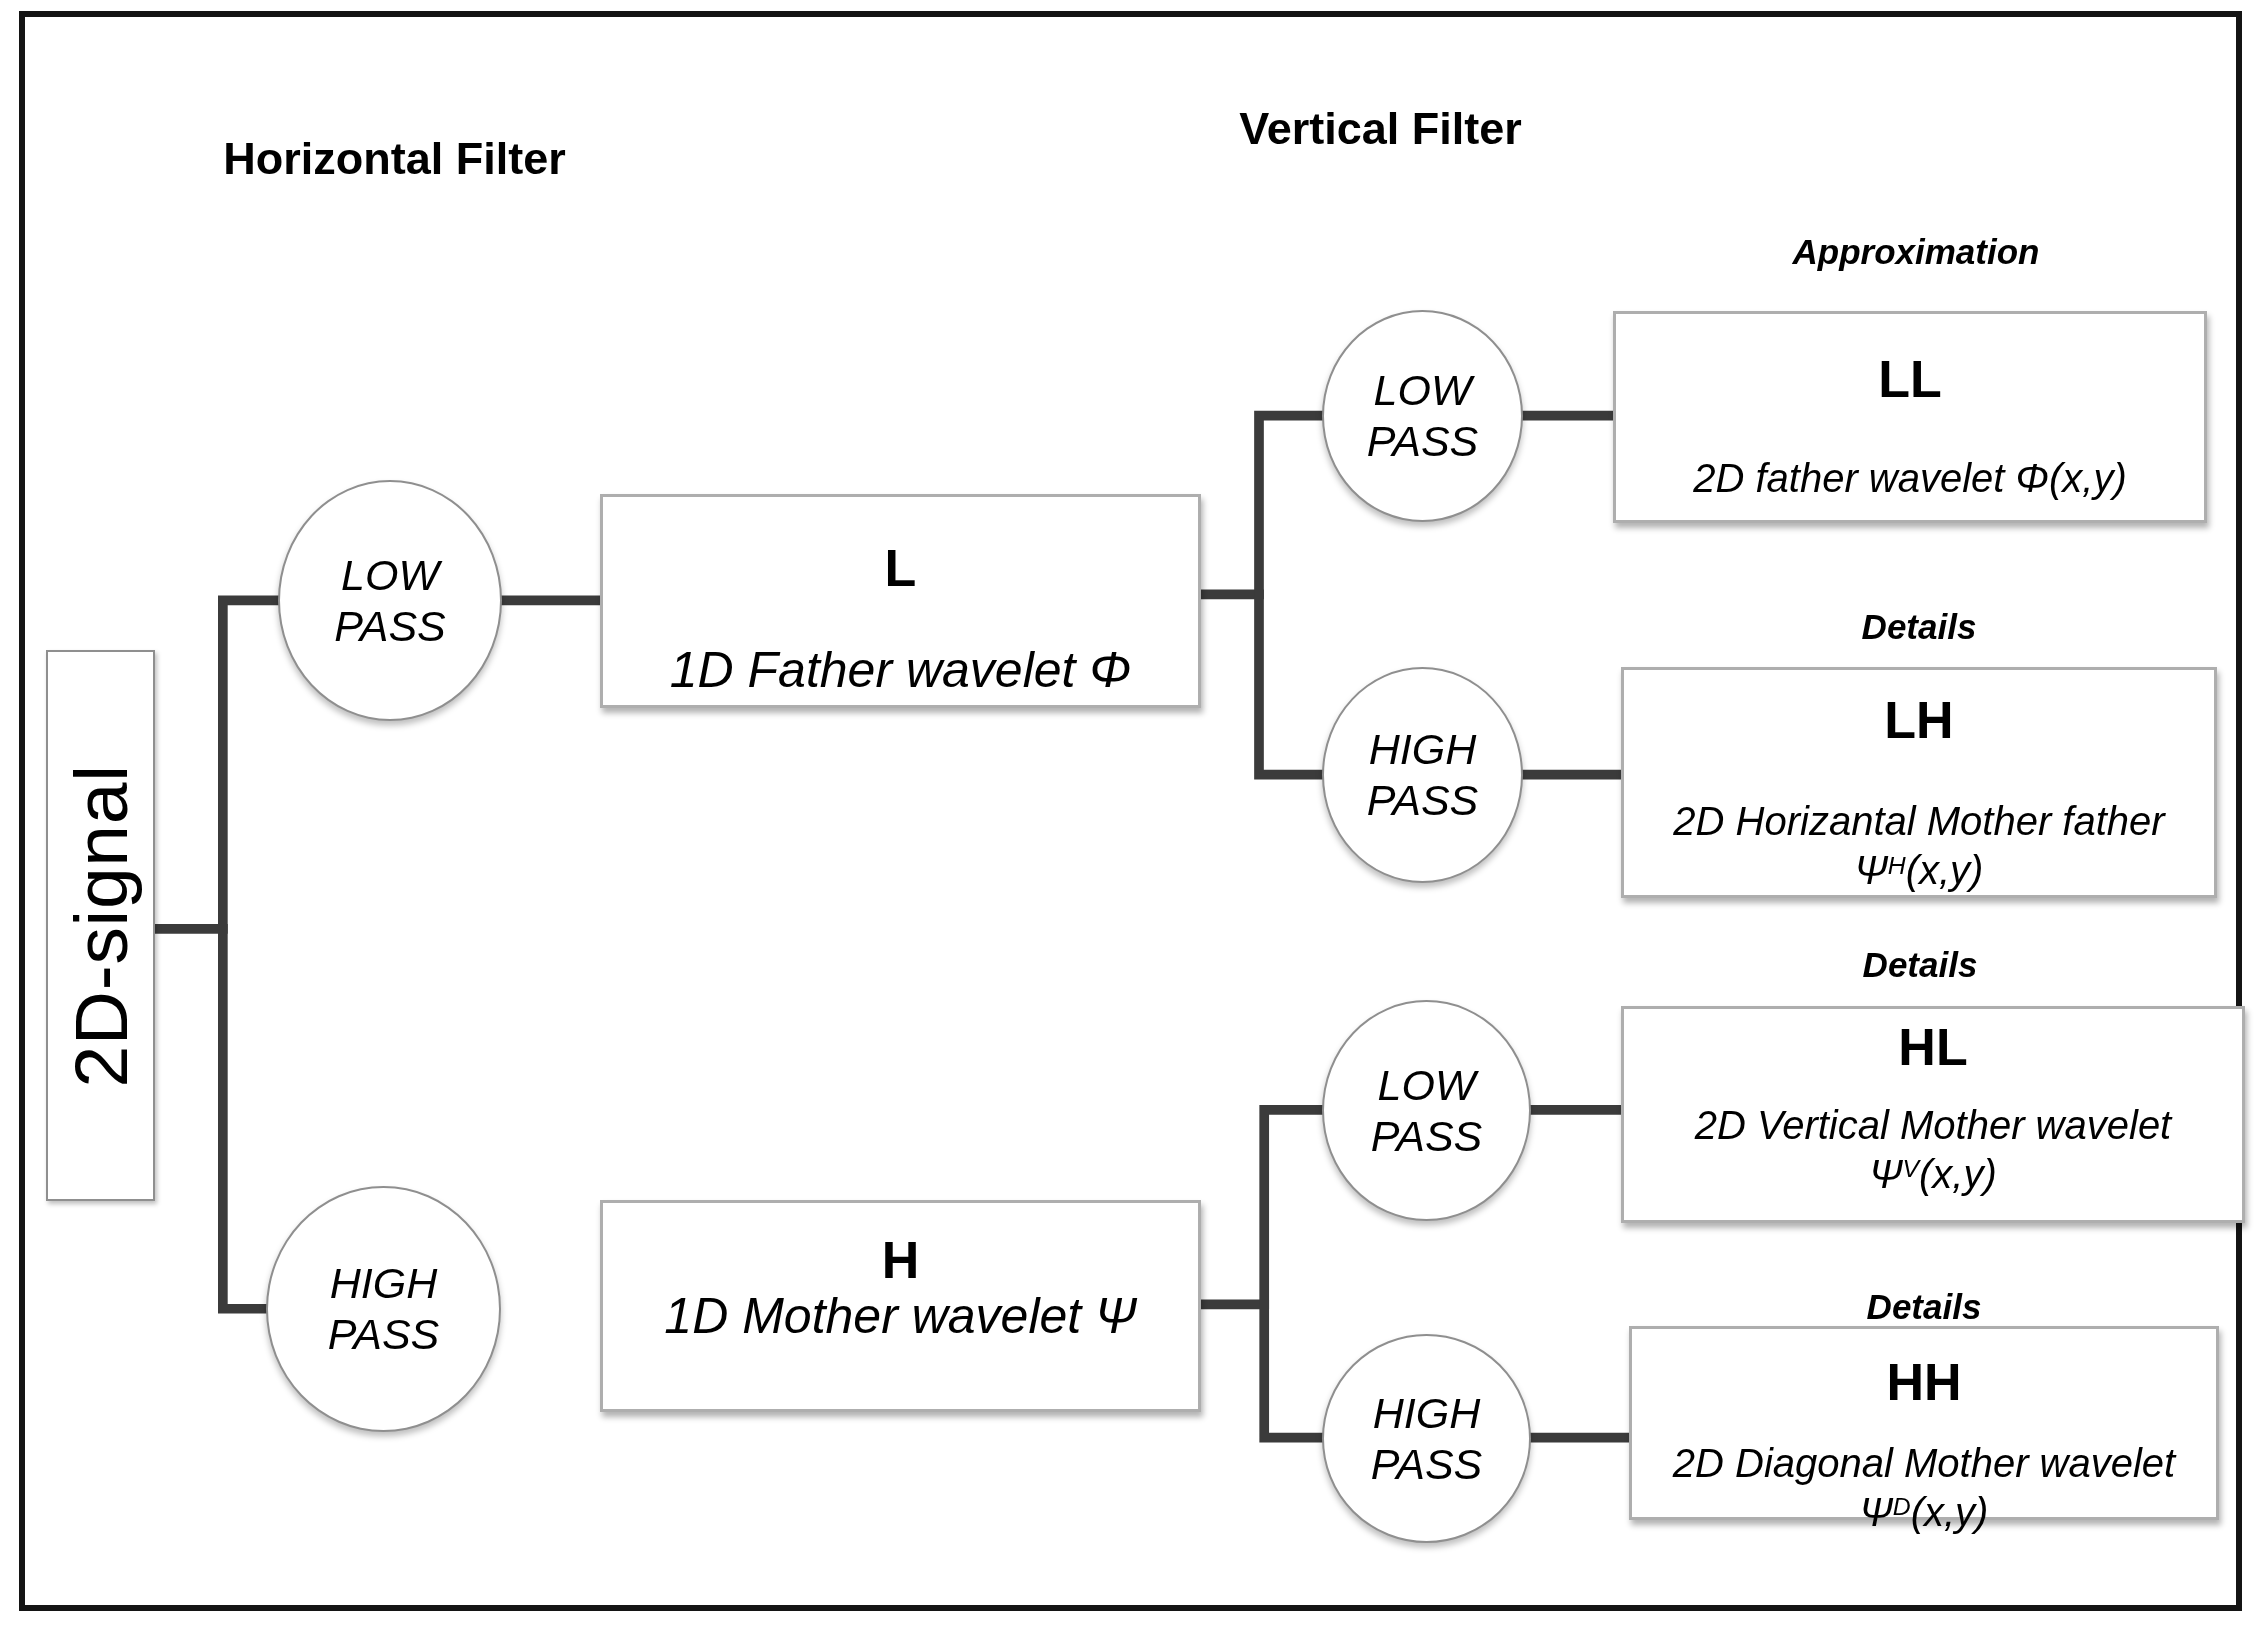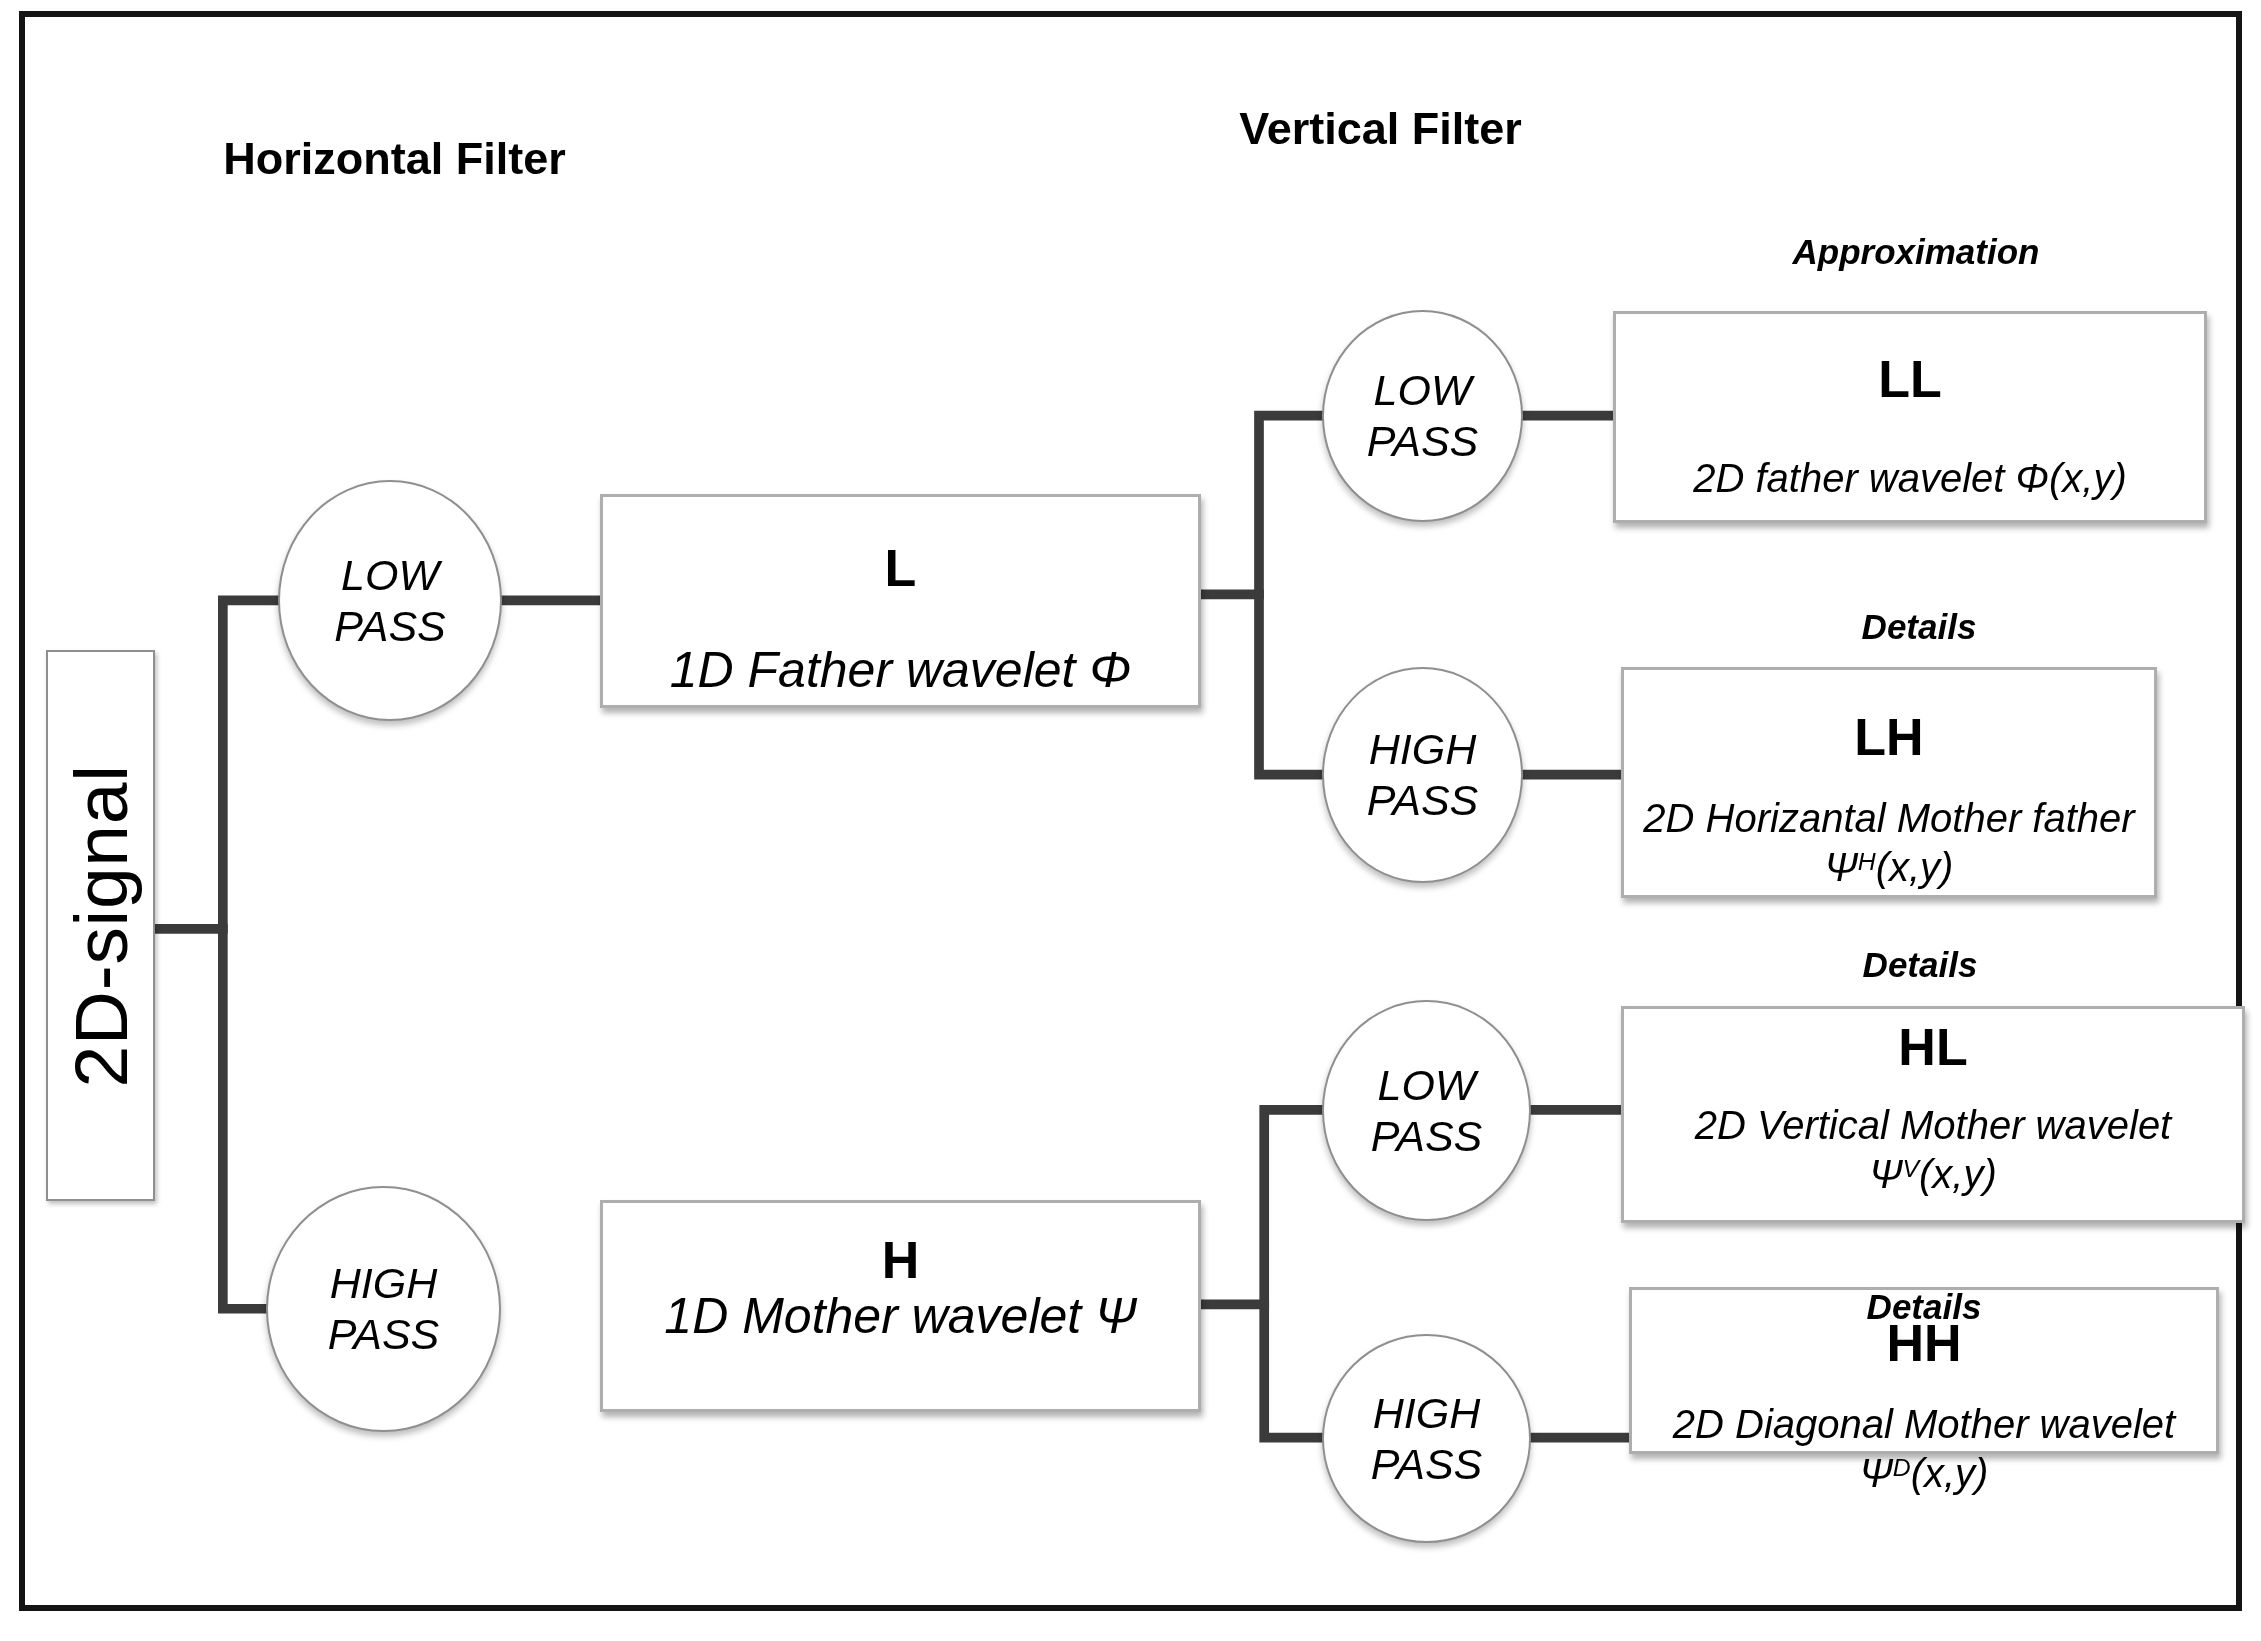--- a/index.html
+++ b/index.html
@@ -114,25 +114,25 @@
     font-size: 50px;
     line-height: 1.22;
   }
   .b-l  { left: 600px;  top: 494px;  width: 601px; height: 214px; padding-top: 45px; }
   .b-l .box-subtitle  { margin-top: 46px; }
   .b-h  { left: 600px;  top: 1200px; width: 601px; height: 212px; padding-top: 31px; }
   .b-h .box-subtitle  { }
 
   .b-ll { left: 1613px; top: 311px;  width: 594px; height: 212px; padding-top: 39px; }
   .b-ll .box-subtitle { margin-top: 49px; }
-  .b-lh { left: 1621px; top: 667px;  width: 536px; height: 231px; padding-top: 41px; }
+  .b-lh { left: 1621px; top: 667px;  width: 596px; height: 231px; padding-top: 24px; justify-content: space-between; }
   .b-lh .box-subtitle { margin-top: 31px; }
   .b-hl { left: 1621px; top: 1006px; width: 624px; height: 217px; padding-top: 12px; }
   .b-hl .box-subtitle { margin-top: 28px; }
-  .b-hh { left: 1629px; top: 1287px; width: 590px; height: 167px; padding-top: 27px; }
+  .b-hh { left: 1629px; top: 1326px; width: 590px; height: 194px; padding-top: 27px; }
   .b-hh .box-subtitle { margin-top: 31px; }
   .b-lh .box-subtitle, .b-hl .box-subtitle, .b-hh .box-subtitle,
   .b-ll .box-subtitle { font-size: 40px; }
 
   .formula-sup {
     font-size: 0.62em;
     position: relative;
     top: -0.42em;
   }
 

